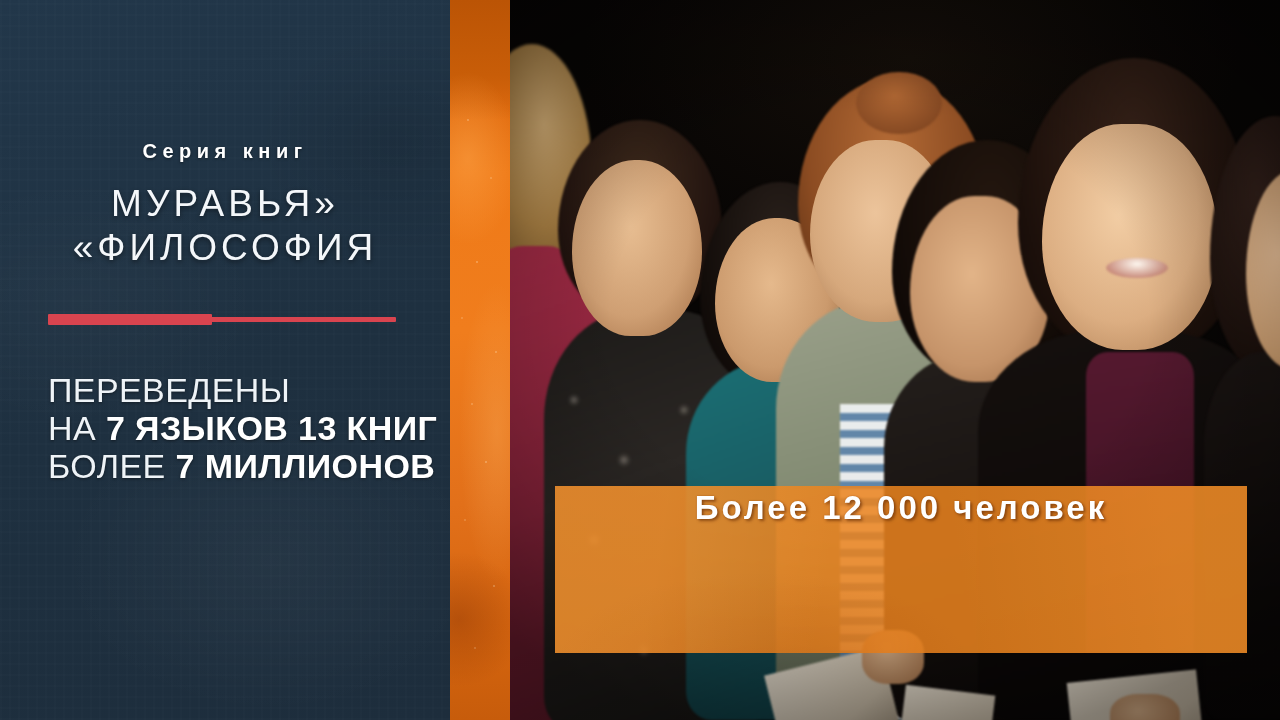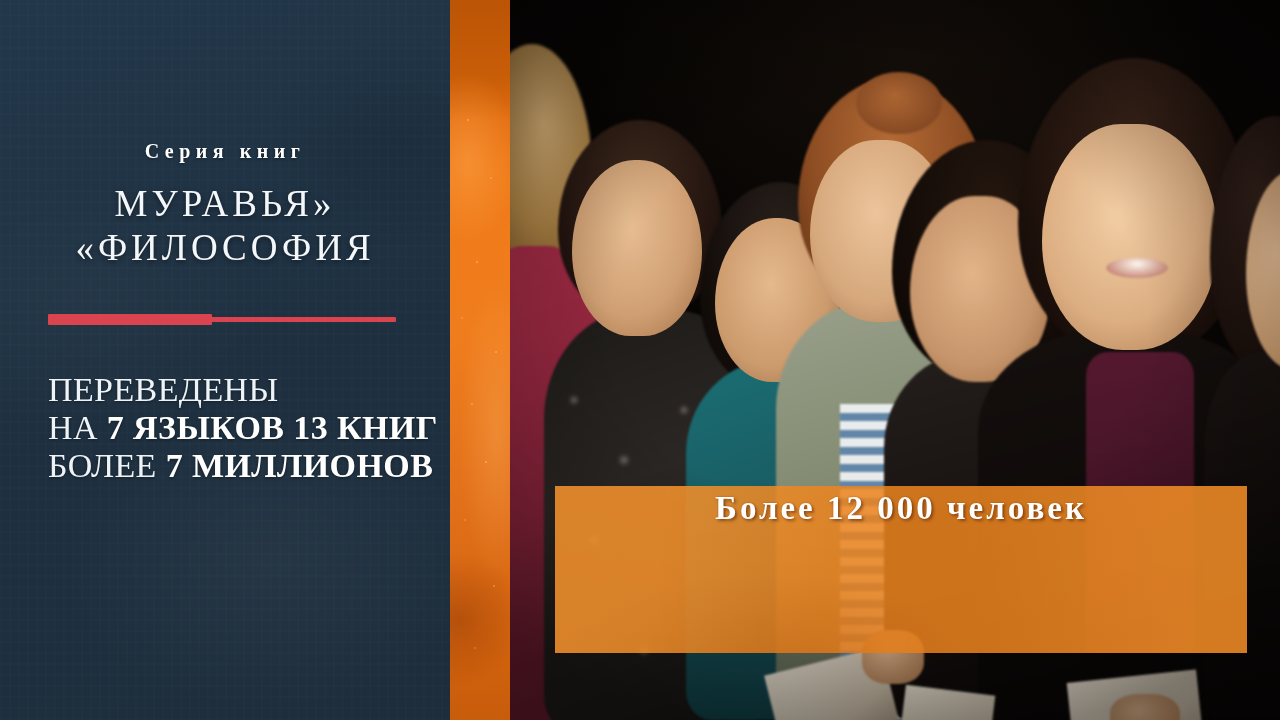--- a/index.html
+++ b/index.html
@@ -1,19 +1,19 @@
 <!DOCTYPE html>
 <html lang="ru"><head>
 <meta charset="utf-8">
 <style>
   html,body{margin:0;padding:0;background:#000;}
   *{box-sizing:border-box;}
   .stage{
     position:relative;width:1280px;height:720px;overflow:hidden;
-    font-family:Liberation Serif, serif;
+    font-family:Liberation Sans, sans-serif;
     background:#a16207;
   }
 
   
   .left-panel{
     position:absolute;left:0;top:0;width:450px;height:720px;
     background:#203242;
     overflow:hidden;
   }
   .left-panel .texture{

